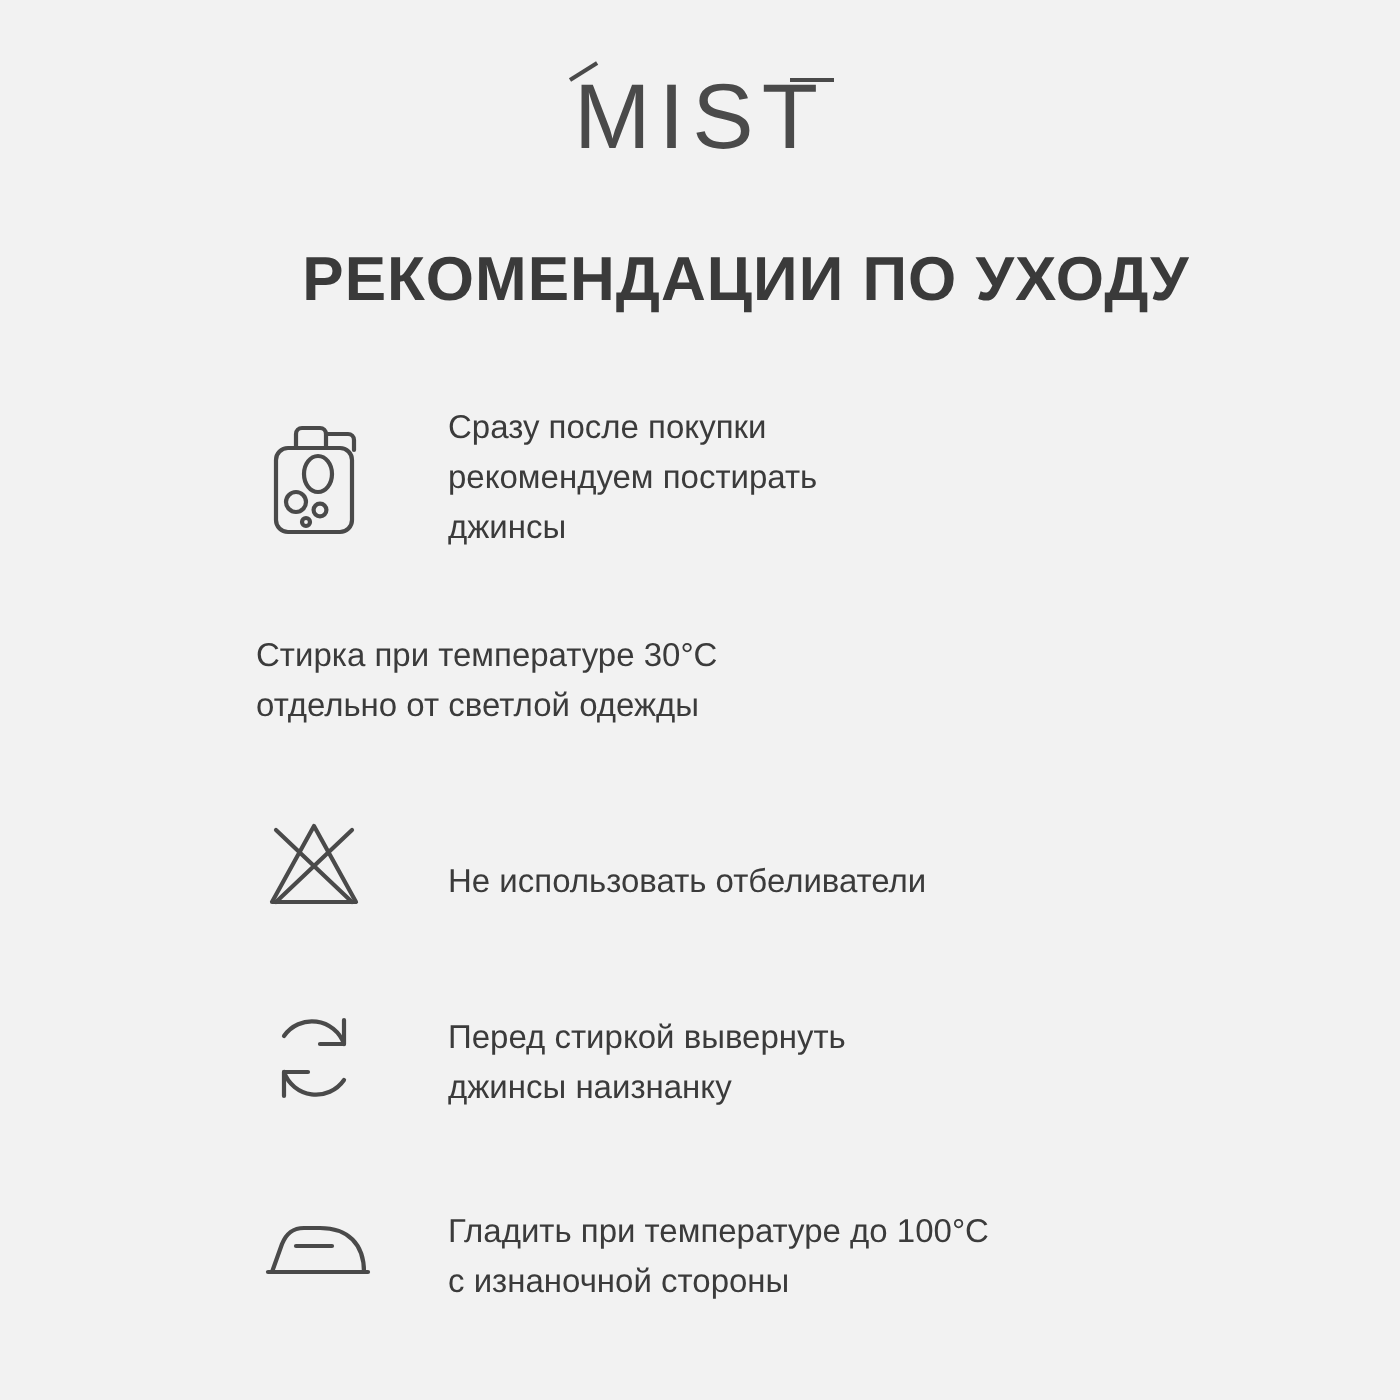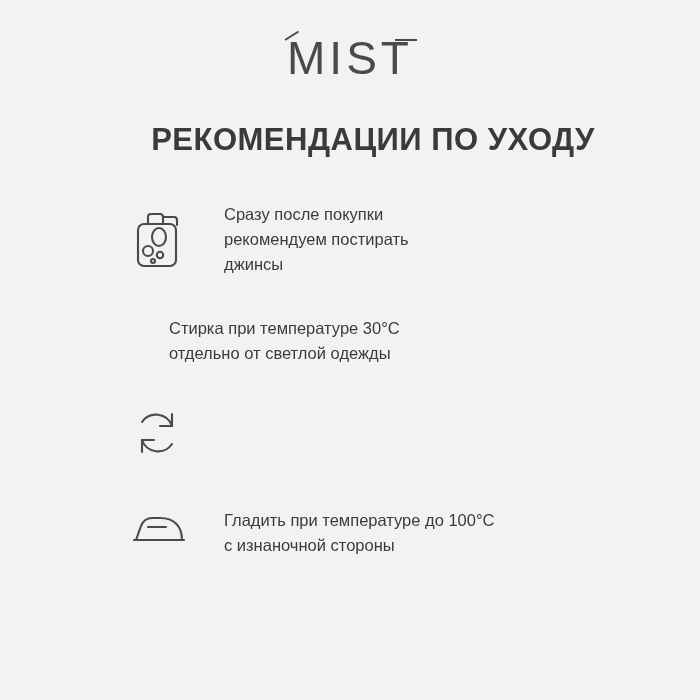--- a/index.html
+++ b/index.html
@@ -98,21 +98,21 @@
     display: block;
   }
   .text-cell {
     flex: 1 1 auto;
     font-size: 16.5px;
     line-height: 25px;
     color: #3b3b3b;
     padding-top: 6px;
     white-space: pre-line;
   }
-  .care-item.item-wash .text-cell { padding-top: 10px; margin-left: 41px; }
+  .care-item.item-wash .text-cell { padding-top: 10px; }
   .care-item.item-bleach .text-cell { padding-top: 18px; }
   .care-item.item-invert .text-cell { padding-top: 8px; }
   .care-item.item-iron .text-cell { padding-top: 10px; }
 </style>
 </head>
 <body>
 
 <div class="page">
 
   <div class="brand">
@@ -138,30 +138,42 @@
       <div class="text-cell">Сразу после покупки
 рекомендуем постирать
 джинсы</div>
     </div>
 
     <div class="care-item item-wash">
       <div class="text-cell">Стирка при температуре 30°C
 отдельно от светлой одежды</div>
     </div>
 
+    <div class="care-item item-bleach">
+      <div class="icon-cell">
+        <svg width="58" height="52" viewBox="0 0 58 52" fill="none" stroke="#4a4a4a" stroke-width="2.1" stroke-linecap="round" stroke-linejoin="round">
+          <path d="M29 6 L50 44 H8 Z"></path>
+          <path d="M10 8 L48 44"></path>
+          <path d="M48 8 L10 44"></path>
+        </svg>
+      </div>
+      <div class="text-cell">Не использовать отбеливатели</div>
+    </div>
 
     <div class="care-item item-invert">
       <div class="icon-cell">
         <svg width="58" height="58" viewBox="0 0 58 58" fill="none" stroke="#4a4a4a" stroke-width="2.1" stroke-linecap="round" stroke-linejoin="round">
           <path d="M44 22 A17 17 0 0 0 14 18"></path>
           <path d="M14 36 A17 17 0 0 0 44 40"></path>
           <path d="M44 10 L44 22 L32 22"></path>
           <path d="M14 48 L14 36 L26 36"></path>
         </svg>
       </div>
+      <div class="text-cell">Перед стиркой вывернуть
+джинсы наизнанку</div>
     </div>
 
     <div class="care-item item-iron">
       <div class="icon-cell">
         <svg width="64" height="46" viewBox="0 0 64 46" fill="none" stroke="#4a4a4a" stroke-width="2.1" stroke-linecap="round" stroke-linejoin="round">
           <path d="M8 34 h46 c0 -14 -8 -22 -22 -22 h-8 c-6 0 -9 3 -11 8 z"></path>
           <path d="M6 34 h50"></path>
           <path d="M20 21 h18"></path>
         </svg>
       </div>

